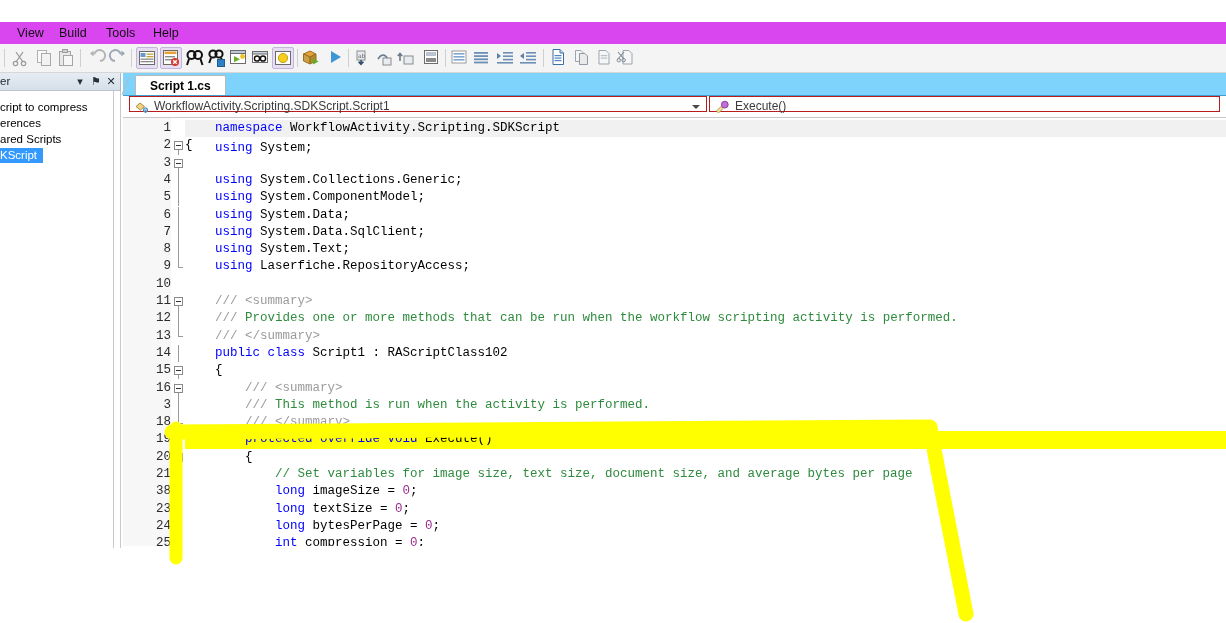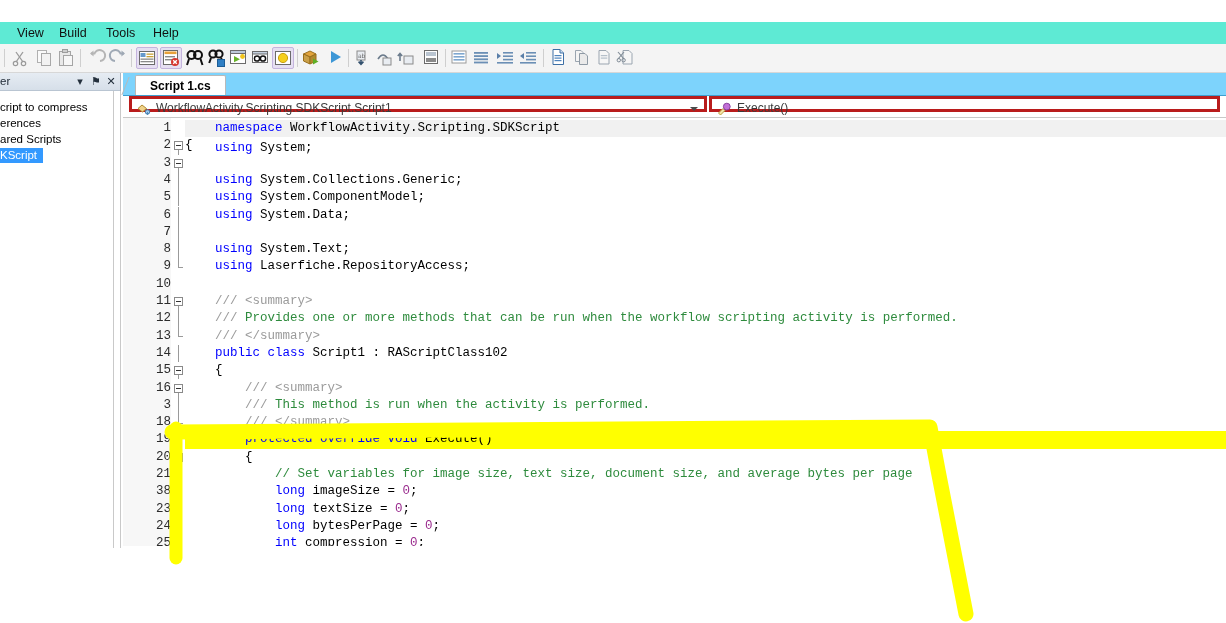--- a/index.html
+++ b/index.html
@@ -19,21 +19,21 @@
     border-bottom:1px solid #b6c7d8;
   }
   .titlebar .ttl{
     position:absolute;left:0;top:3px;font-size:12px;color:#2a3a49;
     font-family:"Liberation Sans", sans-serif;
   }
 
   
   .menubar{
     position:absolute;left:0;top:22px;width:1226px;height:22px;
-    background:#5eead4;border-bottom:1px solid #e3e3e3;
+    background:#d946ef;border-bottom:1px solid #e3e3e3;
   }
   .menubar .mi{
     position:absolute;top:3px;font-size:12.5px;color:#111;padding:1px 7px;
     cursor:default;
   }
 
   
   .toolbar{
     position:absolute;left:0;top:44px;width:1226px;height:28px;
     background:#f4f4f4;border-bottom:1px solid #d7d7d7;
@@ -86,21 +86,21 @@
     border-left:1px solid #b9b9b9;transform:skewX(-22deg);
     border-bottom:none;
   }
 
   .navbar{
     position:absolute;left:0;top:23px;width:1103px;height:21px;
     background:#ffffff;border-bottom:1px solid #c8c8c8;
   }
   .navsel{
     position:absolute;top:0;height:16px;box-sizing:border-box;
-    border:3px solid #b91c1c;background:#fff;font-size:12px;color:#3b3b3b;
+    border:1px solid #b91c1c;background:#fff;font-size:12px;color:#3b3b3b;
     line-height:19px;cursor:default;
   }
   .navsel .txt{position:absolute;left:24px;top:0;white-space:nowrap;}
   .navsel .caret{
     position:absolute;right:6px;top:8px;width:0;height:0;
     border-left:4px solid transparent;border-right:4px solid transparent;
     border-top:4px solid #4a4a4a;
   }
   .ic-class{position:absolute;left:5px;top:4px;width:14px;height:12px;}
   .ic-method{position:absolute;left:5px;top:3px;width:15px;height:14px;}
@@ -528,20 +528,21 @@
           <div class="foldline" style="top: 417.2px; height: 17.3px;"></div>
         </div>
       <div class="codetext" id="codetext">
           <div class="hl-row" style="top: 2px; width: 1041px; background: rgb(241, 241, 241);"></div>
           <div class="cline" style="top: 2px;"><span>    </span><span class="kw">namespace </span><span>WorkflowActivity.Scripting.SDKScript</span></div>
           <div class="cline" style="top: 19.3px;"><span>{</span></div>
           <div class="cline" style="top: 22px;"><span>    </span><span class="kw">using </span><span>System;</span></div>
           <div class="cline" style="top: 53.9px;"><span>    </span><span class="kw">using </span><span>System.Collections.Generic;</span></div>
           <div class="cline" style="top: 71.2px;"><span>    </span><span class="kw">using </span><span>System.ComponentModel;</span></div>
           <div class="cline" style="top: 88.5px;"><span>    </span><span class="kw">using </span><span>System.Data;</span></div>
+          <div class="cline" style="top: 105.8px;"><span>    </span><span class="kw">using </span><span>System.Data.SqlClient;</span></div>
           <div class="cline" style="top: 123.1px;"><span>    </span><span class="kw">using </span><span>System.Text;</span></div>
           <div class="cline" style="top: 140.4px;"><span>    </span><span class="kw">using </span><span>Laserfiche.RepositoryAccess;</span></div>
           <div class="cline" style="top: 157.7px;"></div>
           <div class="cline" style="top: 175px;"><span>    </span><span class="xd">/// </span><span class="xd">&lt;summary&gt;</span></div>
           <div class="cline" style="top: 192.3px;"><span>    </span><span class="xd">/// </span><span class="cm">Provides one or more methods that can be run when the workflow scripting activity is performed.</span></div>
           <div class="cline" style="top: 209.6px;"><span>    </span><span class="xd">/// </span><span class="xd">&lt;/summary&gt;</span></div>
           <div class="cline" style="top: 226.9px;"><span>    </span><span class="kw">public </span><span class="kw">class </span><span>Script1 : RAScriptClass102</span></div>
           <div class="cline" style="top: 244.2px;"><span>    {</span></div>
           <div class="cline" style="top: 261.5px;"><span>        </span><span class="xd">/// </span><span class="xd">&lt;summary&gt;</span></div>
           <div class="cline" style="top: 278.8px;"><span>        </span><span class="xd">/// </span><span class="cm">This method is run when the activity is performed.</span></div>

